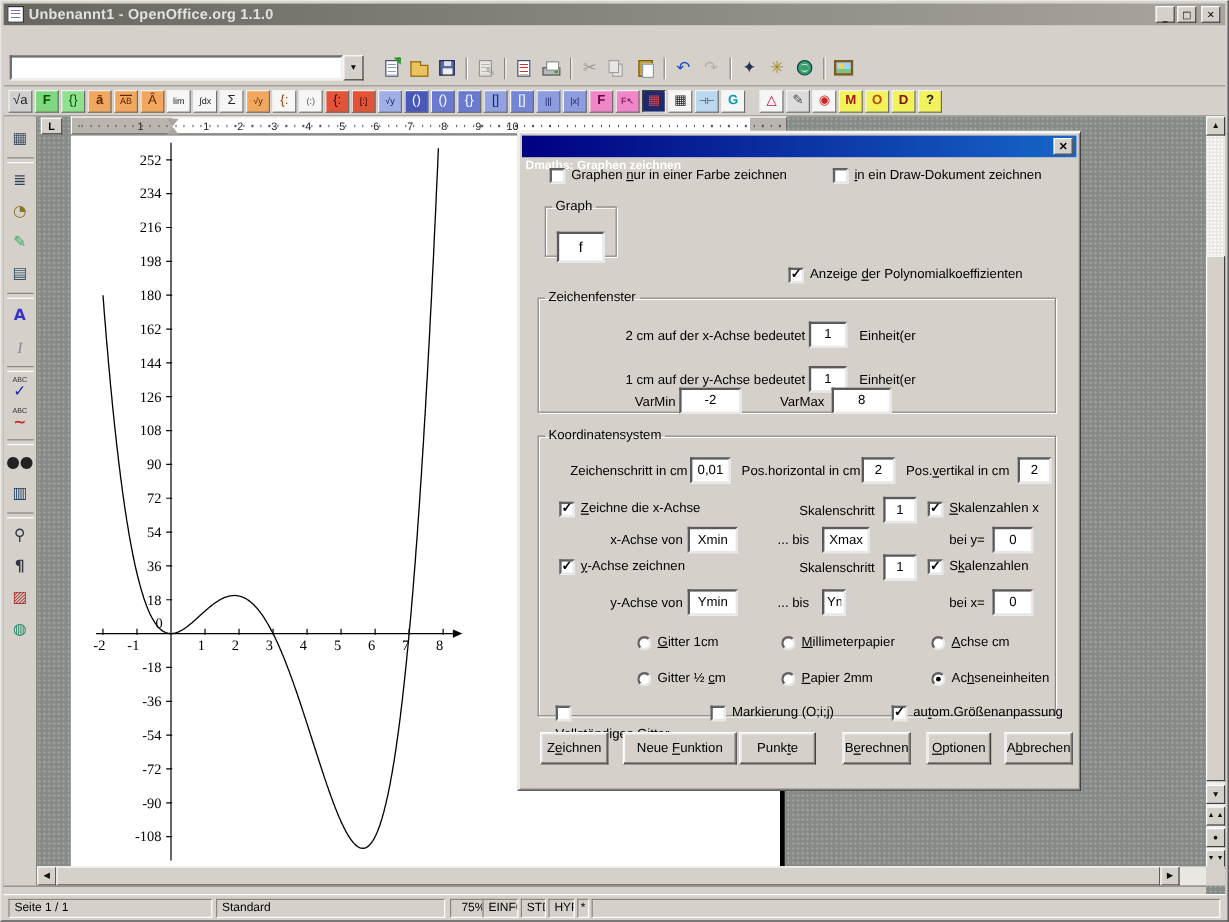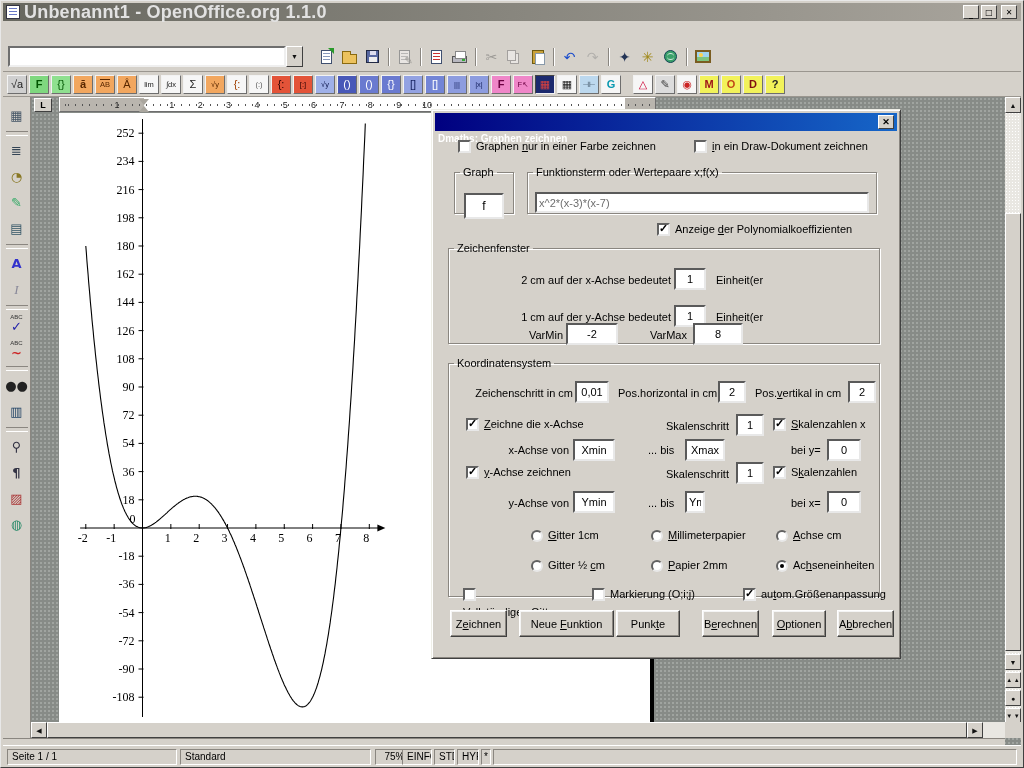--- a/index.html
+++ b/index.html
@@ -6,21 +6,21 @@
     font-family:"Liberation Sans",sans-serif;background:#d5d1ca;}
   *{box-sizing:border-box;}
   #app{position:absolute;inset:0;border:1px solid #404040;border-top-color:#e8e8e8;border-left-color:#e8e8e8;}
 
   
   .titlebar{position:absolute;left:2px;top:2px;right:2px;height:18px;
     background:linear-gradient(90deg,#67675f,#a9a59d);display:flex;align-items:center;padding:0 2px;}
   .appicon{width:14px;height:14px;background:#fff;border:1px solid #334;margin:0 4px 0 1px;position:relative;flex:none;}
   .appicon::before{content:"";position:absolute;left:2px;right:2px;top:2px;height:8px;
     background:repeating-linear-gradient(#6a79c8 0 1px,transparent 1px 3px);}
-  .titletext{color:#e2e2e2;font-weight:bold;font-size:18px;letter-spacing:.2px;flex:1;white-space:nowrap;overflow:hidden;}
+  .titletext{color:#e2e2e2;font-weight:bold;font-size:12px;letter-spacing:.2px;flex:1;white-space:nowrap;overflow:hidden;}
   .winbtns{display:flex;gap:2px;margin-right:2px;}
   .wbtn{width:16px;height:14px;background:#d5d1ca;border:1px solid;border-color:#fff #404040 #404040 #fff;
     font-size:8px;line-height:11px;text-align:center;padding:0;color:#000;font-family:"DejaVu Sans",sans-serif;}
   .wbtn.min{line-height:18px;font-weight:bold;}
   .wbtn.close{margin-left:2px;}
 
   
   .menubar{position:absolute;left:2px;top:20px;right:2px;height:21px;background:#d5d1ca;
     border-bottom:1px solid #9a968f;display:flex;align-items:center;font-size:12px;padding-left:2px;}
   .menu-item{padding:2px 8px;color:#000;}
@@ -616,24 +616,20 @@
     <div class="cbw" id="cb-draw">
       <span class="cb"></span>
       <span class="clbl"><u>i</u>n ein Draw-Dokument zeichnen</span>
     </div>
 
     <fieldset id="g-graph">
       <legend>Graph</legend>
       <input class="inp" id="inp-f" value="f" style="">
     </fieldset>
 
-    <fieldset id="g-term">
-      <legend>Funktionsterm oder Wertepaare  x;f(x)</legend>
-      <input class="inp" id="inp-term" value="x^2*(x-3)*(x-7)" style="">
-    </fieldset>
 
     <div class="cbw" id="cb-poly">
       <span class="cb on"></span>
       <span class="clbl">Anzeige <u>d</u>er Polynomialkoeffizienten</span>
     </div>
 
     <fieldset id="g-zf">
       <legend>Zeichenfenster</legend>
       <span class="lab ra" id="zf-xl">2 cm auf der x-Achse bedeutet</span>
       <input class="inp num" id="zf-xi" value="1" style="">

